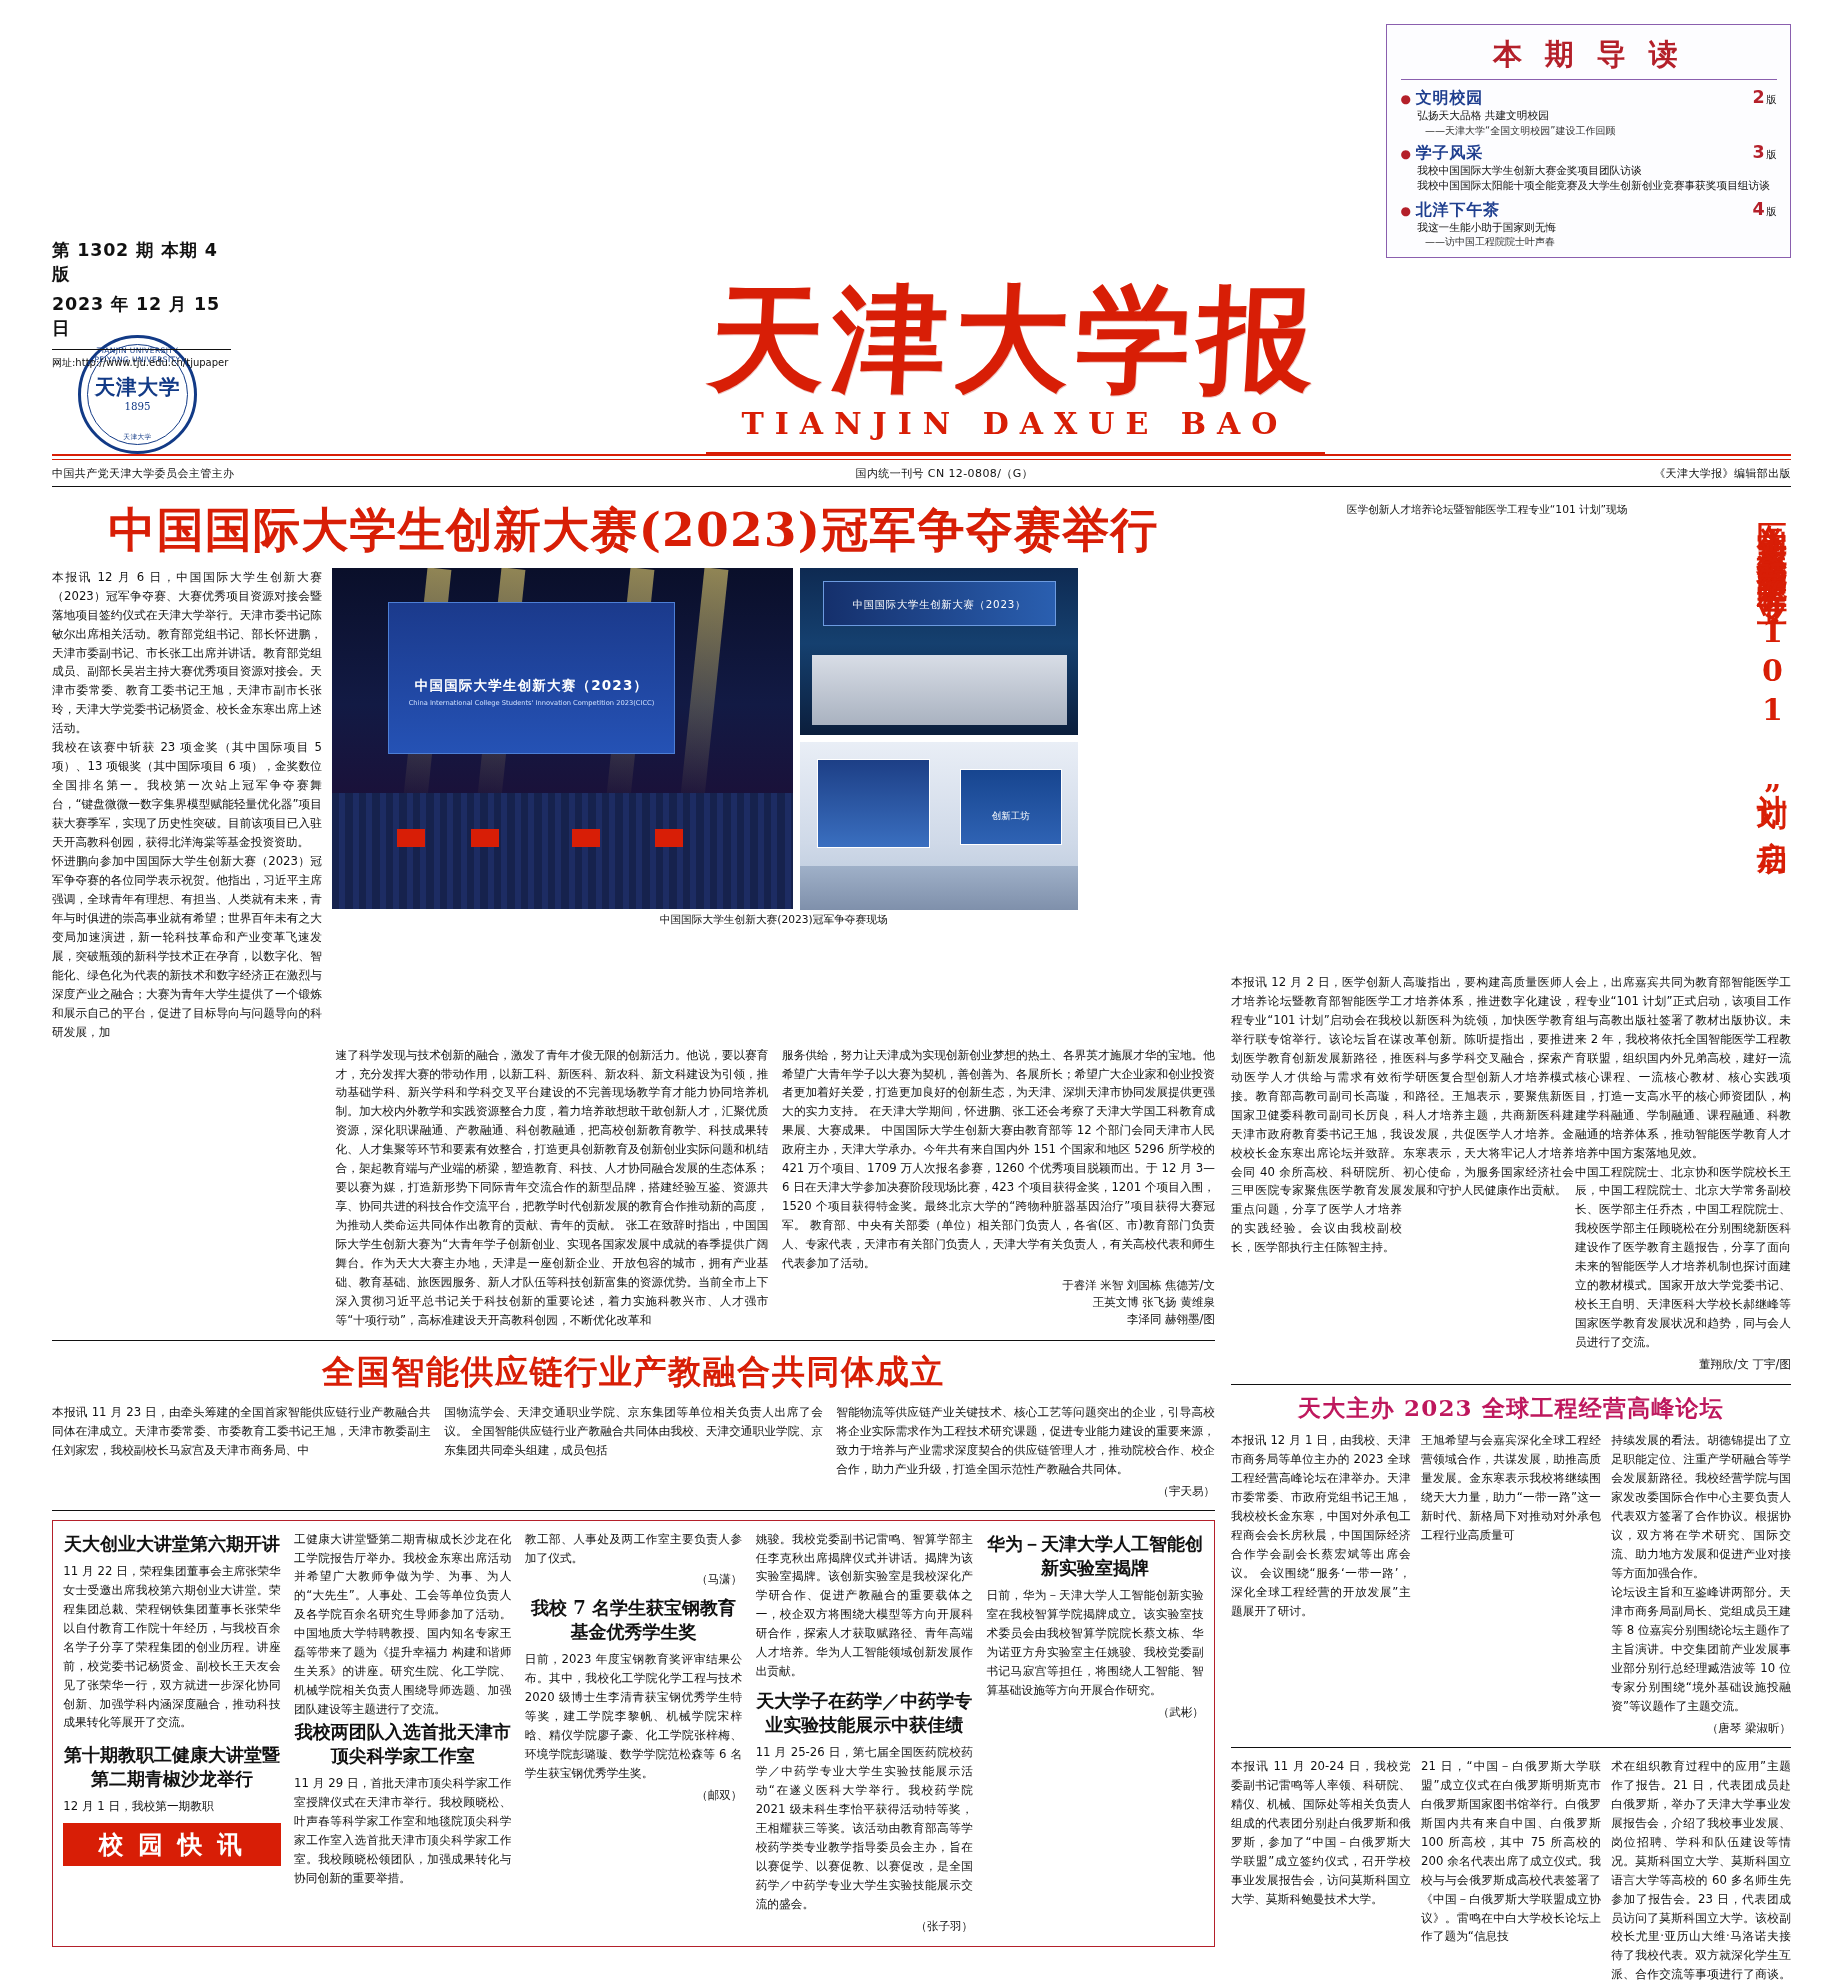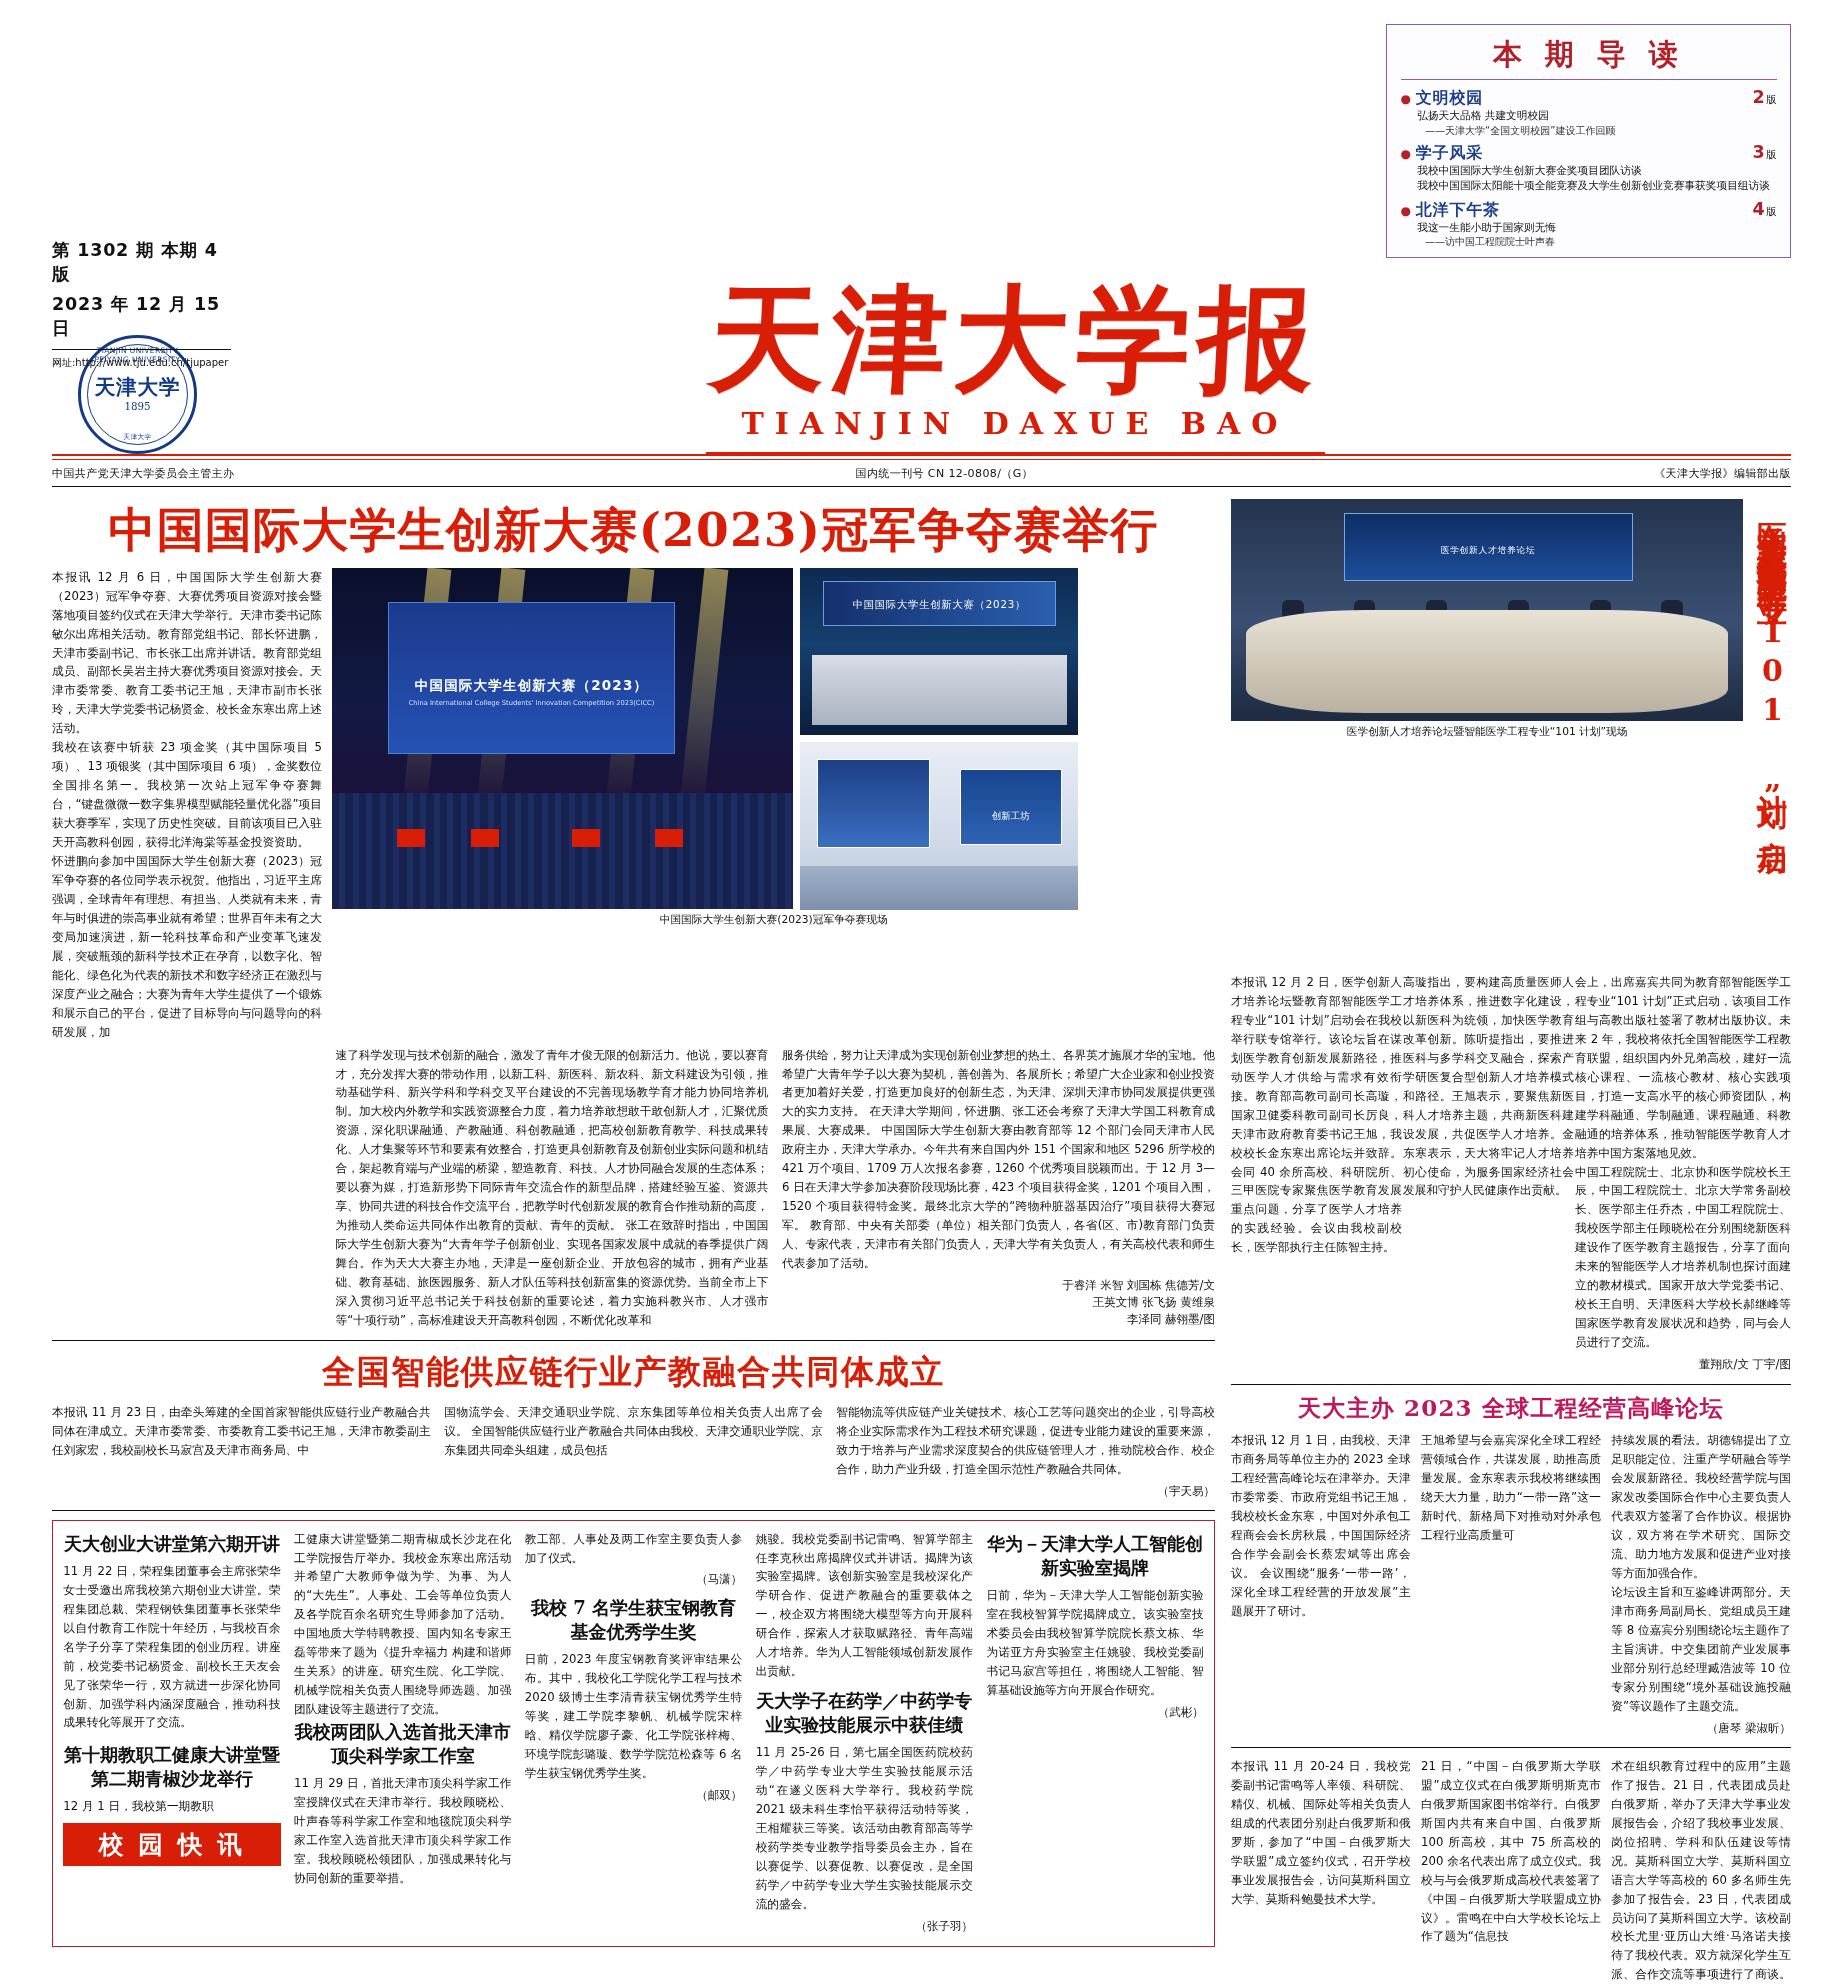--- a/index.html
+++ b/index.html
@@ -495,34 +495,20 @@
             <div class="byline">（武彬）</div>
           </div>
         </div>
       </div>
     </div>
 
     <div class="col-right">
 
       <div style="display:flex;gap:10.3px;">
         <div style="flex:1;">
-          <div class="photo" style="width:100%;height:222px;">
-            <div class="meeting">
-              <div class="scr">
-                  <div class="t">医学创新人才培养论坛</div>
-                </div>
-              <div class="p" style="left:10%"></div>
-              <div class="p" style="left:24%"></div>
-              <div class="p" style="left:38%"></div>
-              <div class="p" style="left:54%"></div>
-              <div class="p" style="left:70%"></div>
-              <div class="p" style="left:84%"></div>
-              <div class="tbl"></div>
-            </div>
-          </div>
           <div class="cap-under">医学创新人才培养论坛暨智能医学工程专业“101 计划”现场</div>
         </div>
         <div>
           <div class="vtitle">医学创新人才培养论坛暨智能医学工程专业“101 计划”启动</div>
         </div>
       </div>
 
       <div style="display:flex;gap:1px;margin-top:5.6px;">
         <div style="width:171px;" class="bodytext">本报讯 12 月 2 日，医学创新人才培养论坛暨教育部智能医学工程专业“101 计划”启动会在我校举行联专馆举行。该论坛旨在谋划医学教育创新发展新路径，推动医学人才供给与需求有效衔接。教育部高教司副司长高璇，国家卫健委科教司副司长厉良，天津市政府教育委书记王旭，我校校长金东寒出席论坛并致辞。会同 40 余所高校、科研院所、三甲医院专家聚焦医学教育发展重点问题，分享了医学人才培养的实践经验。会议由我校副校长，医学部执行主任陈智主持。</div>
         <div style="width:171px;" class="bodytext">高璇指出，要构建高质量医师人才培养体系，推进数字化建设，以新医科为统领，加快医学教育改革创新。陈听提指出，要推进医科与多学科交叉融合，探索产学研医复合型创新人才培养模式和路径。王旭表示，要聚焦新医科人才培养主题，共商新医科建设发展，共促医学人才培养。金东寒表示，天大将牢记人才培养初心使命，为服务国家经济社会发展和守护人民健康作出贡献。</div>

